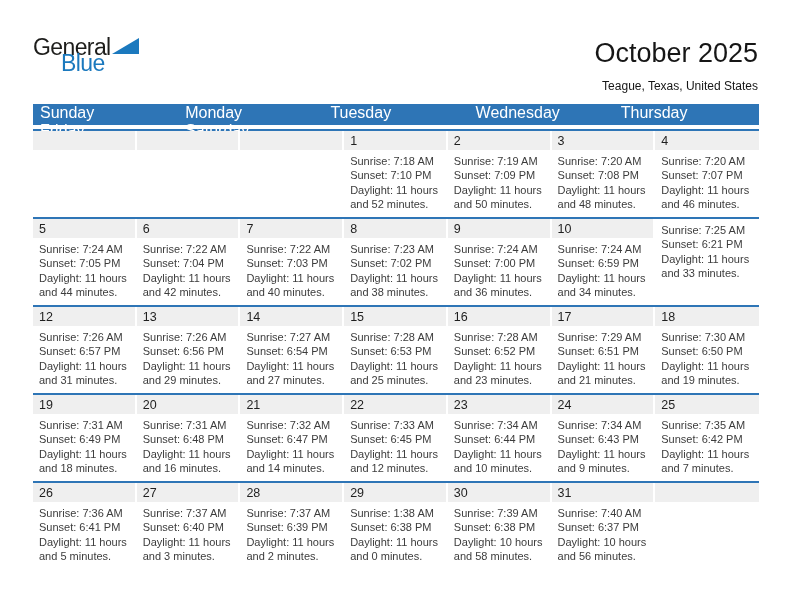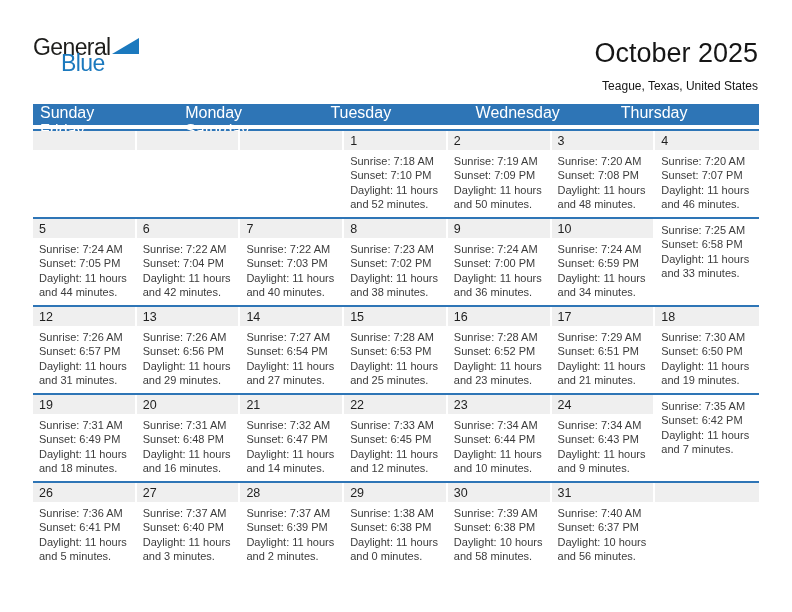--- a/index.html
+++ b/index.html
@@ -174,21 +174,21 @@
           <div class="details">
             <div class="dl">Sunrise: 7:24 AM</div>
             <div class="dl">Sunset: 6:59 PM</div>
             <div class="dl">Daylight: 11 hours</div>
             <div class="dl">and 34 minutes.</div>
           </div>
         </div>
         <div class="cell last">
           <div class="details">
             <div class="dl">Sunrise: 7:25 AM</div>
-            <div class="dl">Sunset: 6:58 PM</div>
+            <div class="dl">Sunset: 6:21 PM</div>
             <div class="dl">Daylight: 11 hours</div>
             <div class="dl">and 33 minutes.</div>
           </div>
         </div>
       </div>
       <div class="week">
         <div class="cell">
           <div class="num-strip">12</div>
           <div class="details">
             <div class="dl">Sunrise: 7:26 AM</div>
@@ -301,20 +301,21 @@
         <div class="cell">
           <div class="num-strip">24</div>
           <div class="details">
             <div class="dl">Sunrise: 7:34 AM</div>
             <div class="dl">Sunset: 6:43 PM</div>
             <div class="dl">Daylight: 11 hours</div>
             <div class="dl">and 9 minutes.</div>
           </div>
         </div>
         <div class="cell last">
+          <div class="num-strip">25</div>
           <div class="details">
             <div class="dl">Sunrise: 7:35 AM</div>
             <div class="dl">Sunset: 6:42 PM</div>
             <div class="dl">Daylight: 11 hours</div>
             <div class="dl">and 7 minutes.</div>
           </div>
         </div>
       </div>
       <div class="week">
         <div class="cell">

